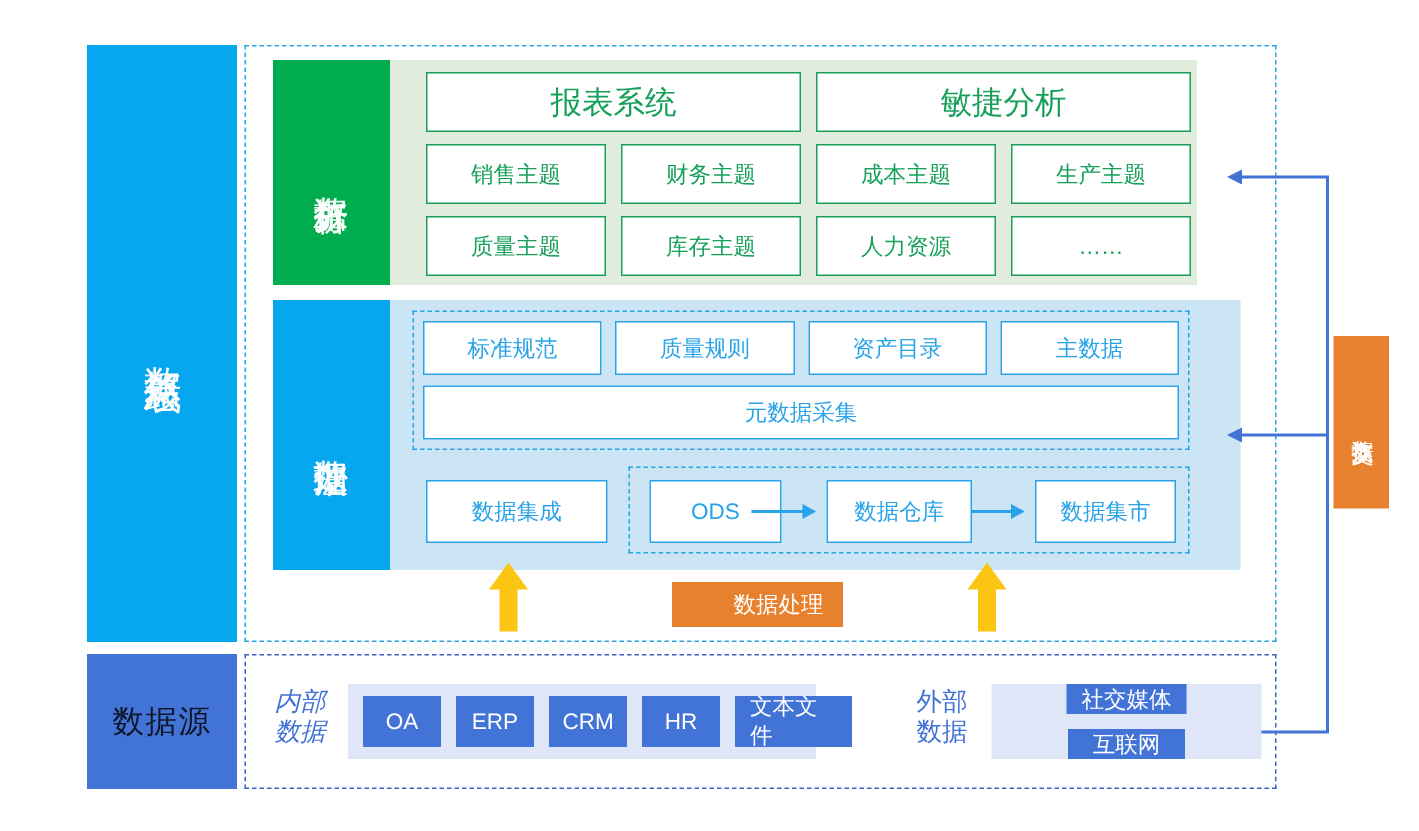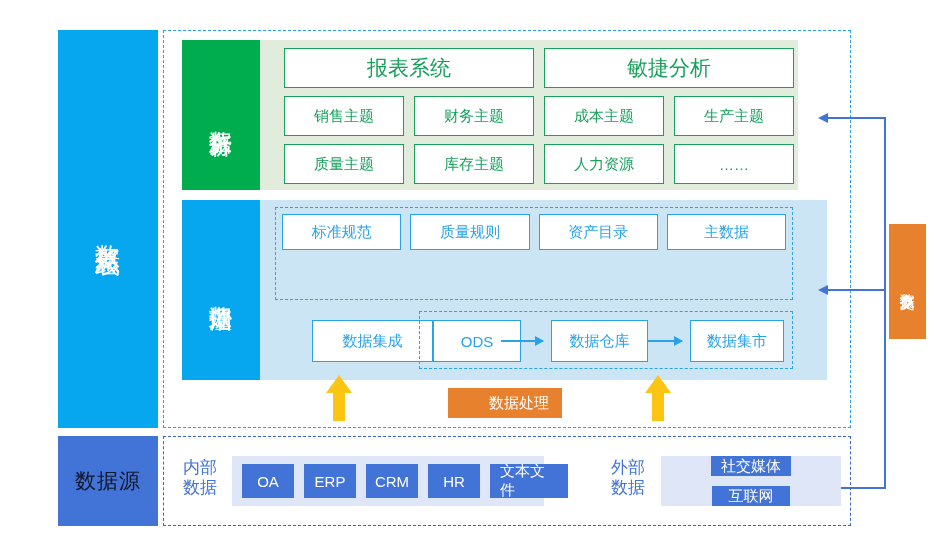--- a/index.html
+++ b/index.html
@@ -98,21 +98,21 @@
     display: flex; align-items: center; justify-content: center;
     color: #29a3e8; font-size: 15px; flex: 1 1 0;
   }
   .g-full { width: 100%; }
 
   
   .proc-integration {
     left: 284px; top: 320px; width: 121px; height: 42px;
     border: 1.4px solid #29a3e8; background: #ffffff;
     display: flex; align-items: center; justify-content: center;
-    color: #29a3e8; font-size: 15px; margin-left: 28px;
+    color: #29a3e8; font-size: 15px;
   }
   .warehouse-dash {
     left: 419px; top: 311px; width: 374px; height: 58px;
     border: 1.4px dashed #29a3e8;
   }
   .w-box {
     border: 1.4px solid #29a3e8; background: #ffffff;
     display: flex; align-items: center; justify-content: center;
     color: #29a3e8; font-size: 15px;
     height: 42px; top: 320px;
@@ -181,21 +181,21 @@
   }
   .rh1 { left: 818px; top: 113px; }
   .rh2 { left: 818px; top: 285px; }
   .rh3 { left: 818px; top: 483px; }
 
   
   .src-group-label {
     color: #4273d6; font-size: 17px; line-height: 1.18;
     text-align: center;
   }
-  .internal-label { left: 176px; top: 458px; width: 48px; }
+  .internal-label { left: 176px; top: 458px; width: 48px; font-style: italic; }
   .external-label { left: 604px; top: 458px; width: 48px; }
 
   .src-band {
     background: #dfe6f8; height: 50px; top: 456px;
     display: flex; align-items: center; gap: 10px; padding: 0 10px;
   }
   .band-internal { left: 232px; width: 312px; }
   .band-external { left: 661px; width: 180px; flex-direction: column; }
 
   .src-box {
@@ -250,20 +250,23 @@
   <div class="abs gov-label">
     <span class="vtext">数据治理</span>
   </div>
 
   <div class="abs gov-inner-dash">
     <div class="g-row">
       <div class="g-box">标准规范</div>
       <div class="g-box">质量规则</div>
       <div class="g-box">资产目录</div>
       <div class="g-box">主数据</div>
+    </div>
+    <div class="g-row">
+      <div class="g-box g-full">元数据采集</div>
     </div>
   </div>
 
   <div class="abs proc-integration">数据集成</div>
 
   <div class="abs warehouse-dash"></div>
   <div class="abs w-box w-ods">ODS</div>
   <div class="abs w-box w-dw">数据仓库</div>
   <div class="abs w-box w-dm">数据集市</div>
   <div class="abs flow-arrow fa1"></div>

